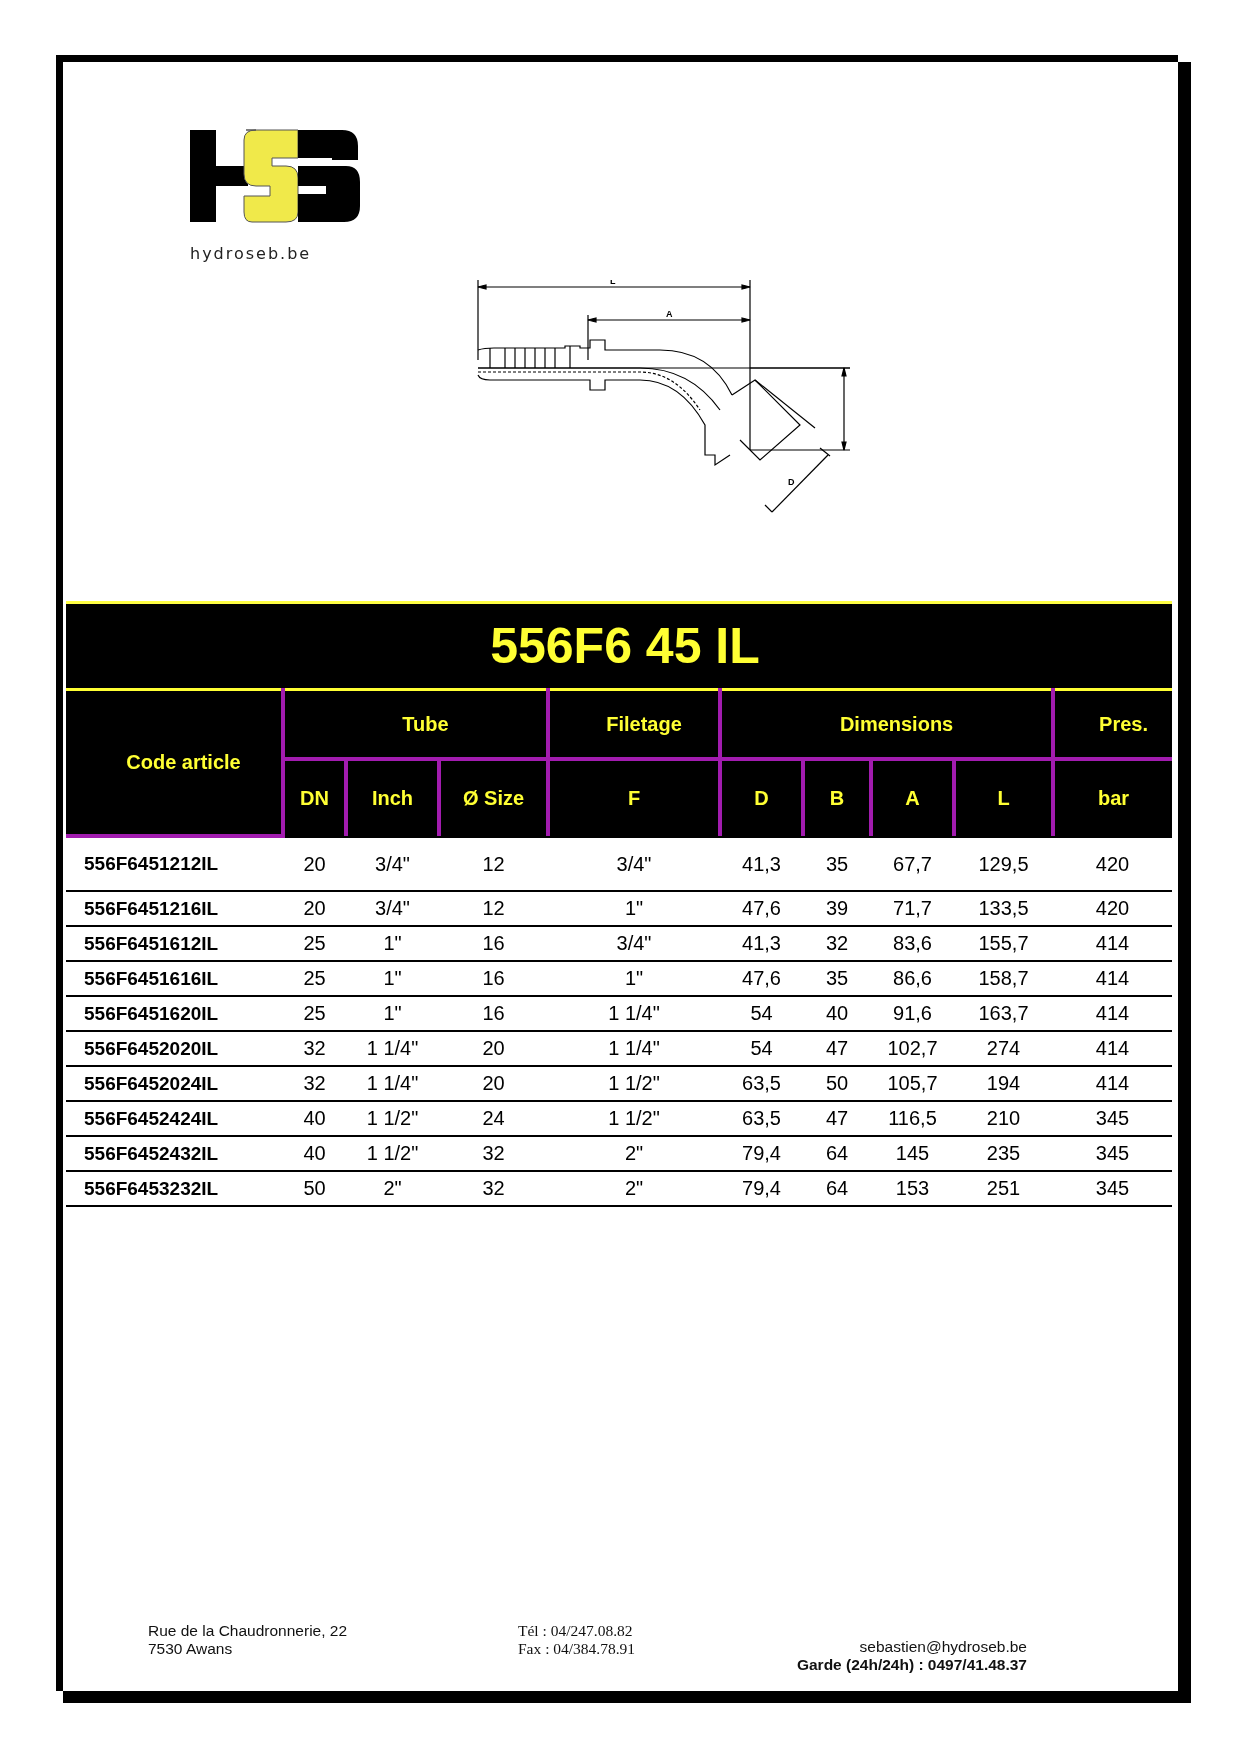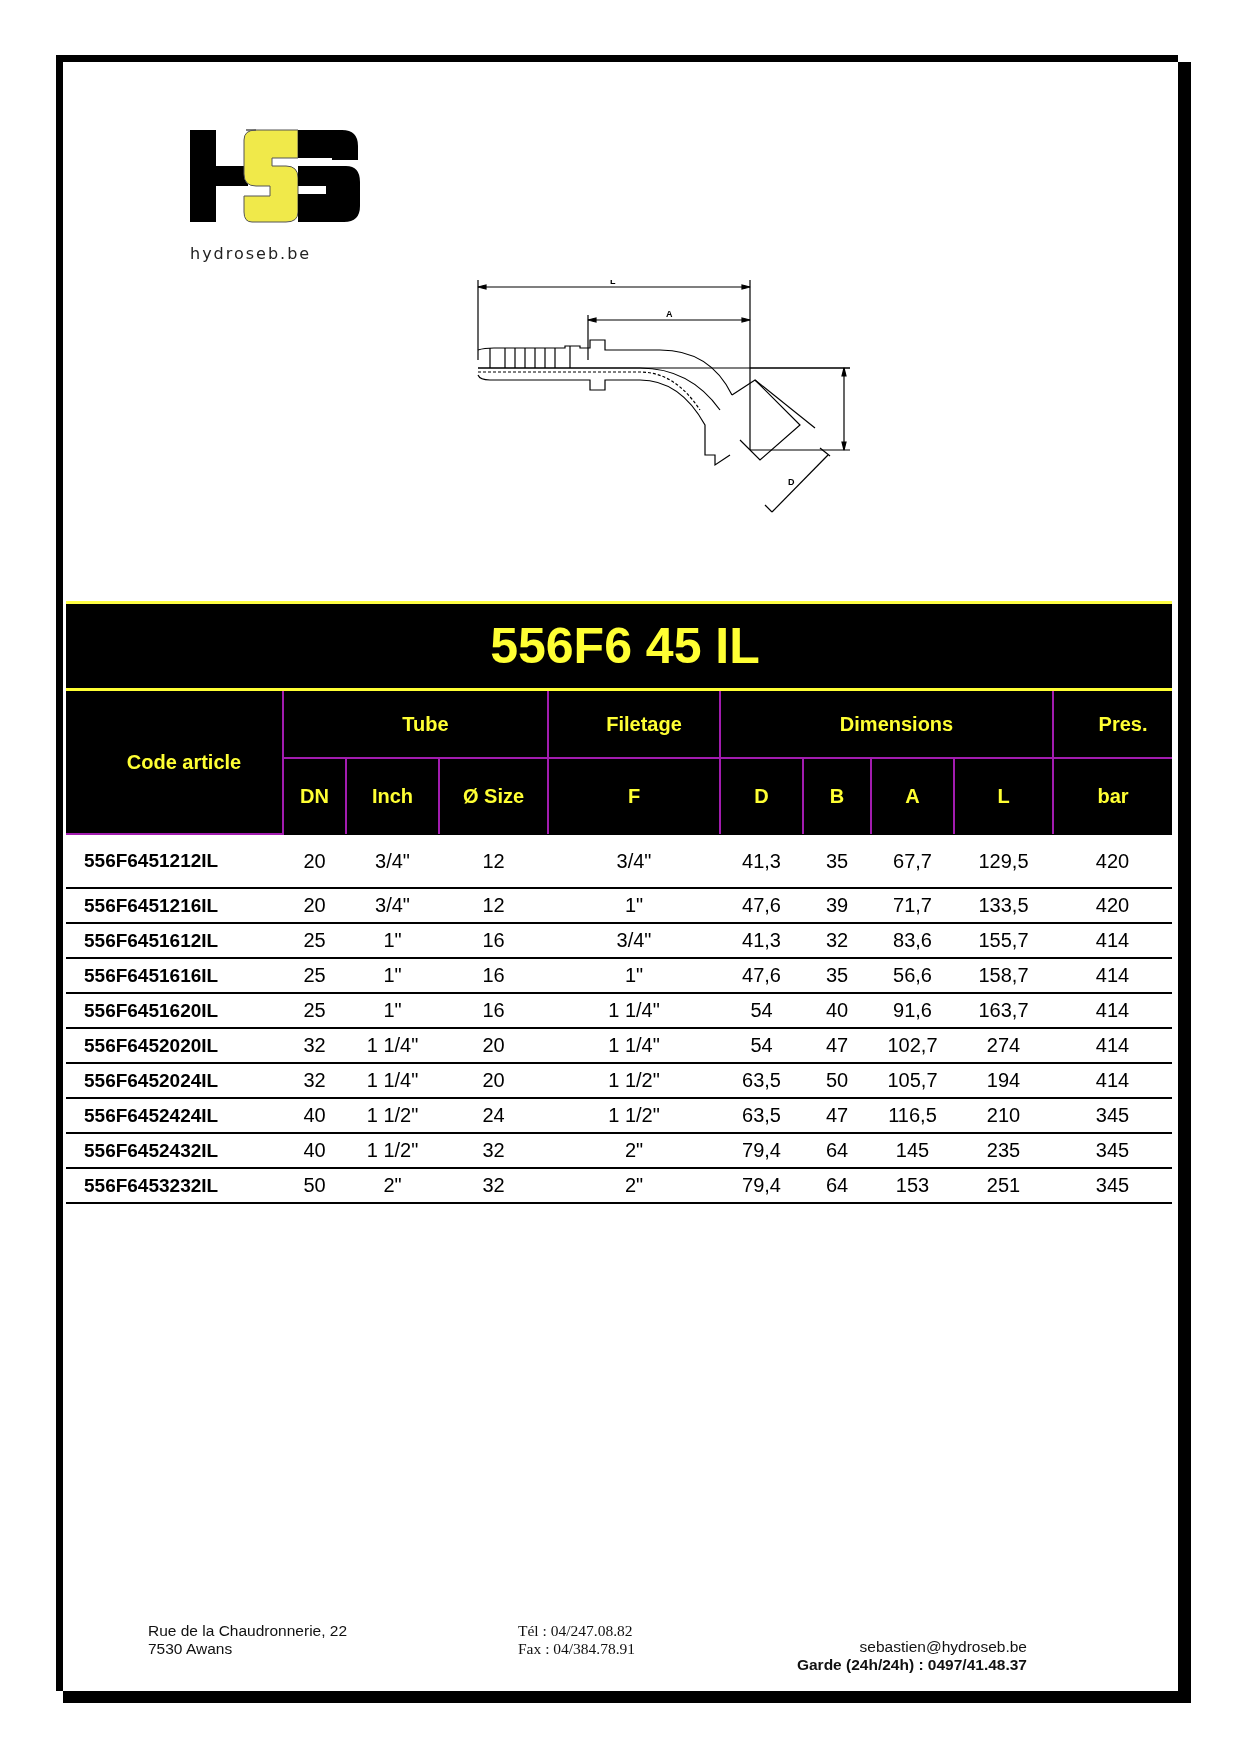--- a/index.html
+++ b/index.html
@@ -10,21 +10,21 @@
 
   .logo { position:absolute; left:186px; top:126px; width:180px; height:130px; }
   .logo-text { position:absolute; left:190px; top:236px; font-family:"DejaVu Sans", sans-serif; font-size:16px; letter-spacing:2px; color:#222;margin-top:8px; }
 
   .drawing { position:absolute; left:470px; top:280px; width:380px; height:240px; }
 
   .table-wrap { position:absolute; left:66px; top:601px; width:1106px; }
   .title-bar { height:87px; background:#000; border-top:3px solid #ffff44; box-sizing:border-box; text-align:center; }
   .title-bar span { color:#ffff33; font-weight:bold; font-size:50px; line-height:84px; letter-spacing:0px; position:relative; left:6px; }
   table.hdr { border-collapse:collapse; width:1106px; background:#000; table-layout:fixed; }
-  table.hdr td { border:2px solid #a21caf; color:#ffff33; font-weight:bold; font-size:20px; text-align:center; padding:0; }
+  table.hdr td { border:4px solid #a21caf; color:#ffff33; font-weight:bold; font-size:20px; text-align:center; padding:0; }
   table.hdr tr.r1 td { height:66px;padding-left:20px; }
   table.hdr tr.r2 td { height:75px; }
   table.hdr td.first { border-left:none; }
   table.hdr td.last { border-right:none; }
   table.hdr tr:last-child td { border-bottom:none; }
   table.hdr tr.r1 td { border-top:3px solid #ffff33; }
 
   table.data { border-collapse:collapse; width:1106px; table-layout:fixed; }
   table.data td { text-align:center; font-size:20px; color:#000; padding:0; border-bottom:2px solid #000; height:33px; }
   table.data tr.first-row td { height:52px; }
@@ -193,21 +193,21 @@
           <td>414</td>
         </tr>
         <tr>
           <td class="code">556F6451616IL</td>
           <td>25</td>
           <td>1"</td>
           <td>16</td>
           <td>1"</td>
           <td>47,6</td>
           <td>35</td>
-          <td>56,6</td>
+          <td>86,6</td>
           <td>158,7</td>
           <td>414</td>
         </tr>
         <tr>
           <td class="code">556F6451620IL</td>
           <td>25</td>
           <td>1"</td>
           <td>16</td>
           <td>1 1/4"</td>
           <td>54</td>

